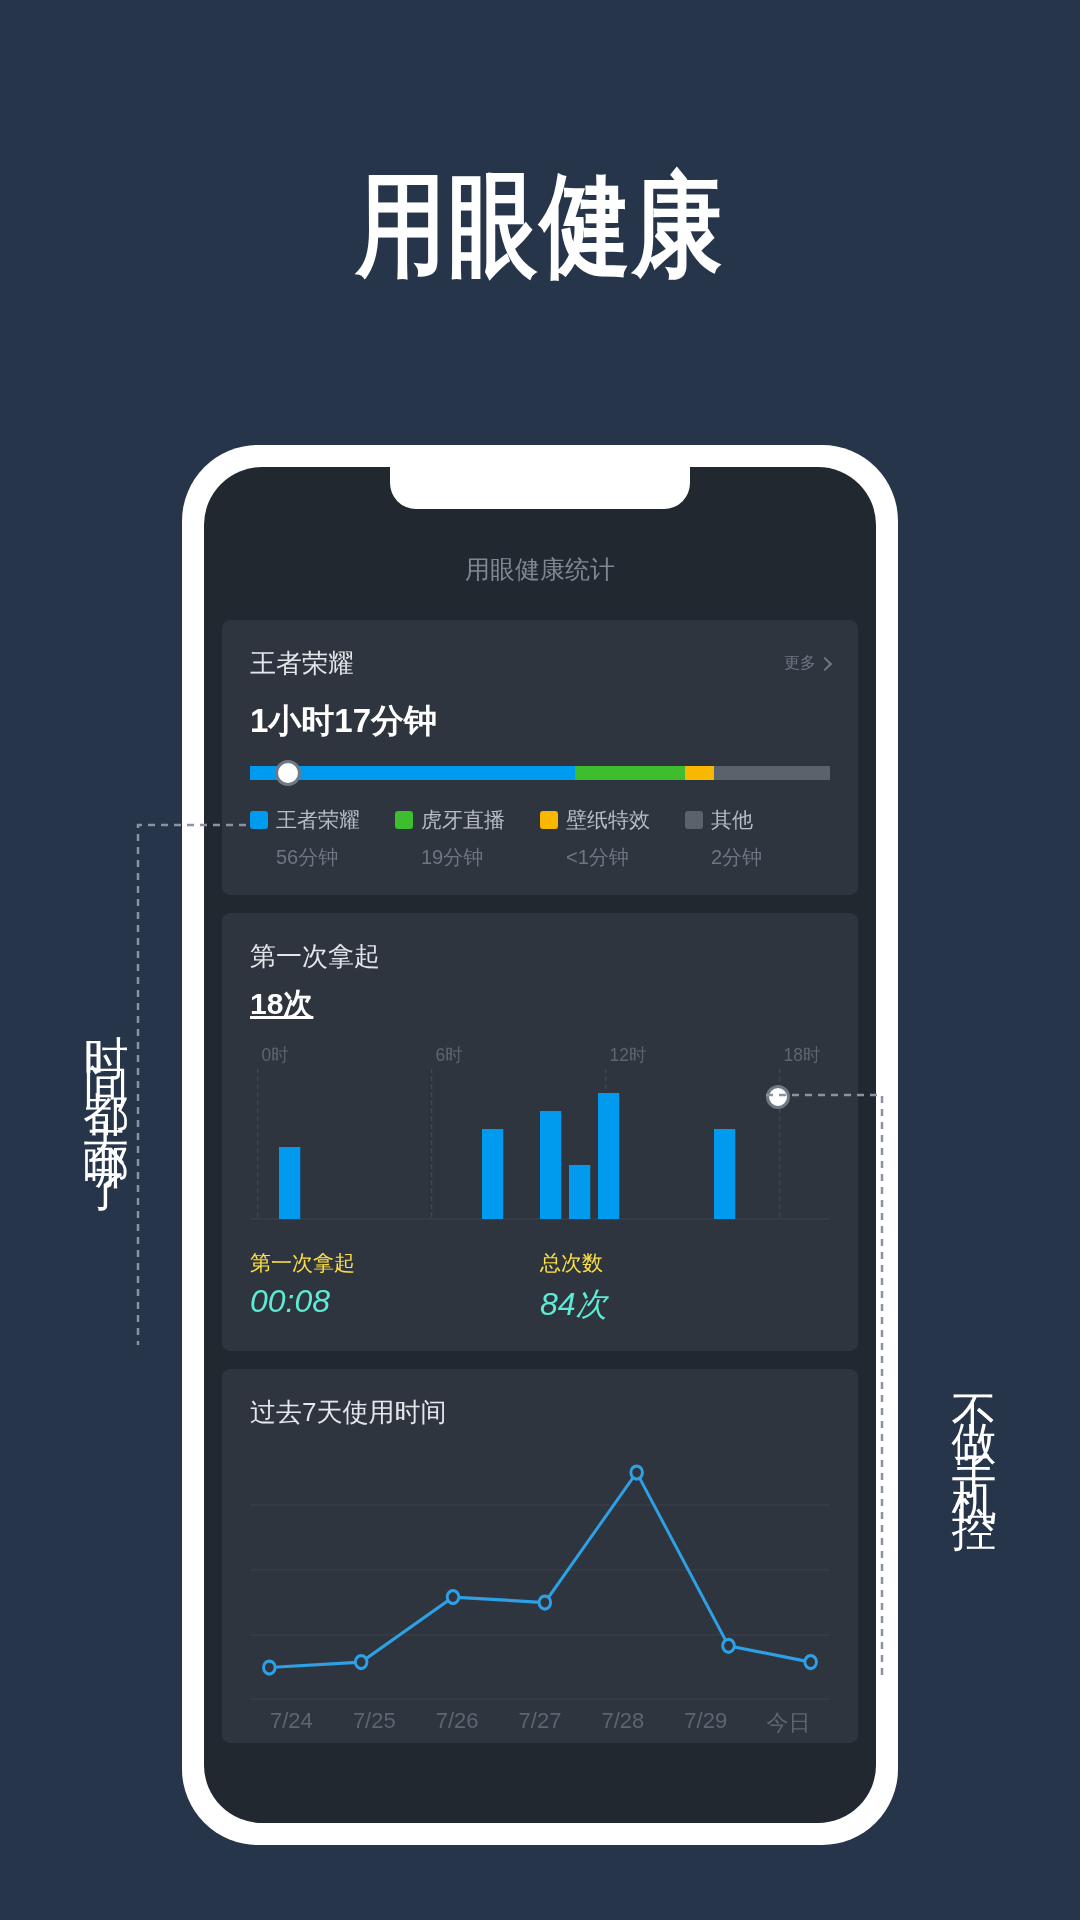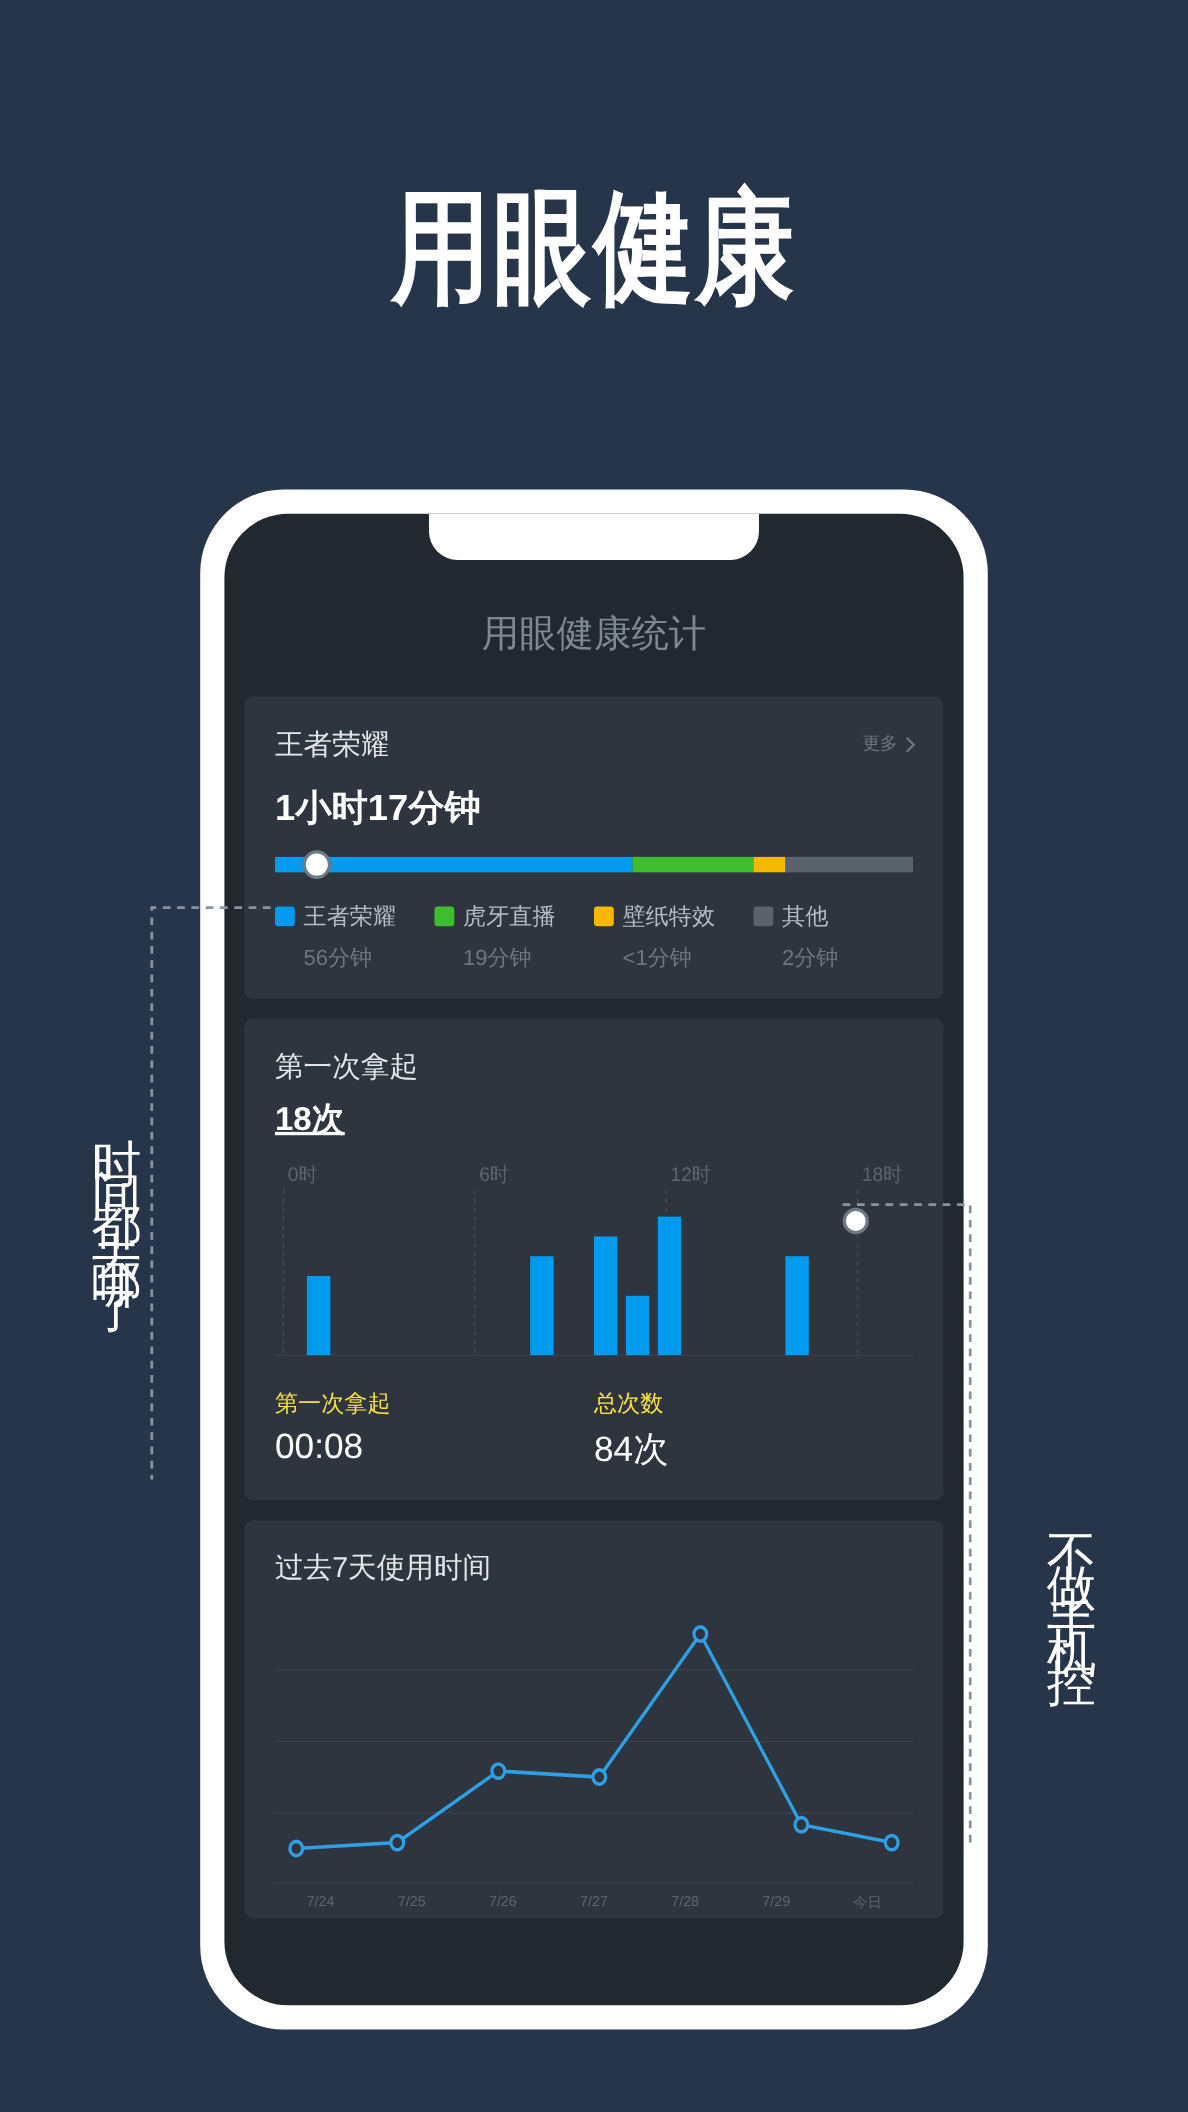--- a/index.html
+++ b/index.html
@@ -52,21 +52,21 @@
   border-radius: 0 0 26px 26px;
   z-index: 5;
 }
 .screen-content {
   padding-top: 60px;
   height: 100%;
 }
 .screen-header {
   text-align: center;
   color: #7e8892;
-  font-size: 34px;
+  font-size: 25px;
   padding: 26px 0 34px;
 }
 .card {
   background: #2e353e;
   margin: 0 18px 18px;
   border-radius: 8px;
   padding: 26px 28px 24px;
 }
 .card-head {
   display: flex;
@@ -106,33 +106,33 @@
 .swatch { width: 18px; height: 18px; border-radius: 3px; }
 .legend-name { color: #b7bdc4; font-size: 21px; }
 .legend-val  { color: #6d7681; font-size: 20px; margin-top: 10px; margin-left: 26px; }
 
 .pickup-count { color: #ffffff; font-size: 30px; font-weight: 600; margin: 10px 0 14px; text-decoration: underline; }
 .bar-chart { position: relative; height: 200px; }
 .bar-chart svg { width: 100%; height: 100%; display: block; }
 .bar-stats { display: flex; margin-top: 10px; }
 .stat { flex: 1; }
 .stat-label { color: #fde047; font-size: 21px; margin-bottom: 6px; }
-.stat-value { color: #ffffff; font-size: 32px; }
+.stat-value { color: #5eead4; font-size: 32px; font-style: italic; }
 .chart-knob {
   position: absolute;
   width: 24px; height: 24px;
   border-radius: 50%;
   background: #ffffff;
   border: 3px solid #6f7985;
 }
 
 .line-chart { position: relative; height: 260px; margin-top: 10px; }
 .line-chart svg { width: 100%; height: 100%; display: block; }
 .xaxis { display: flex; justify-content: space-between; padding: 8px 0 0; }
-.xaxis span { color: #5d6670; font-size: 13px; flex: 1; text-align: center; }
+.xaxis span { color: #5d6670; font-size: 22px; flex: 1; text-align: center; }
 
 .side-label {
   position: absolute;
   color: #ffffff;
   font-size: 45px;
   writing-mode: vertical-rl;
   text-orientation: upright;
   letter-spacing: 28px;
 }
 .side-left  { left: 76px;  top: 1000px; }

